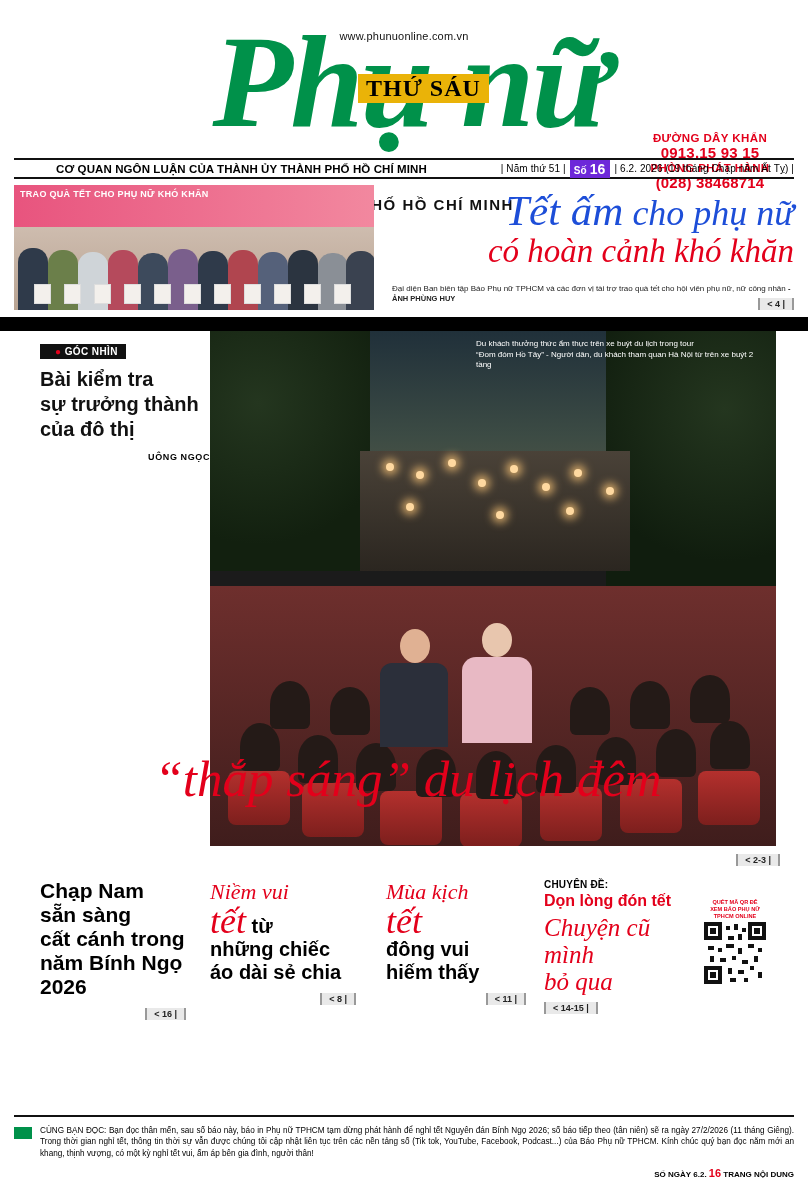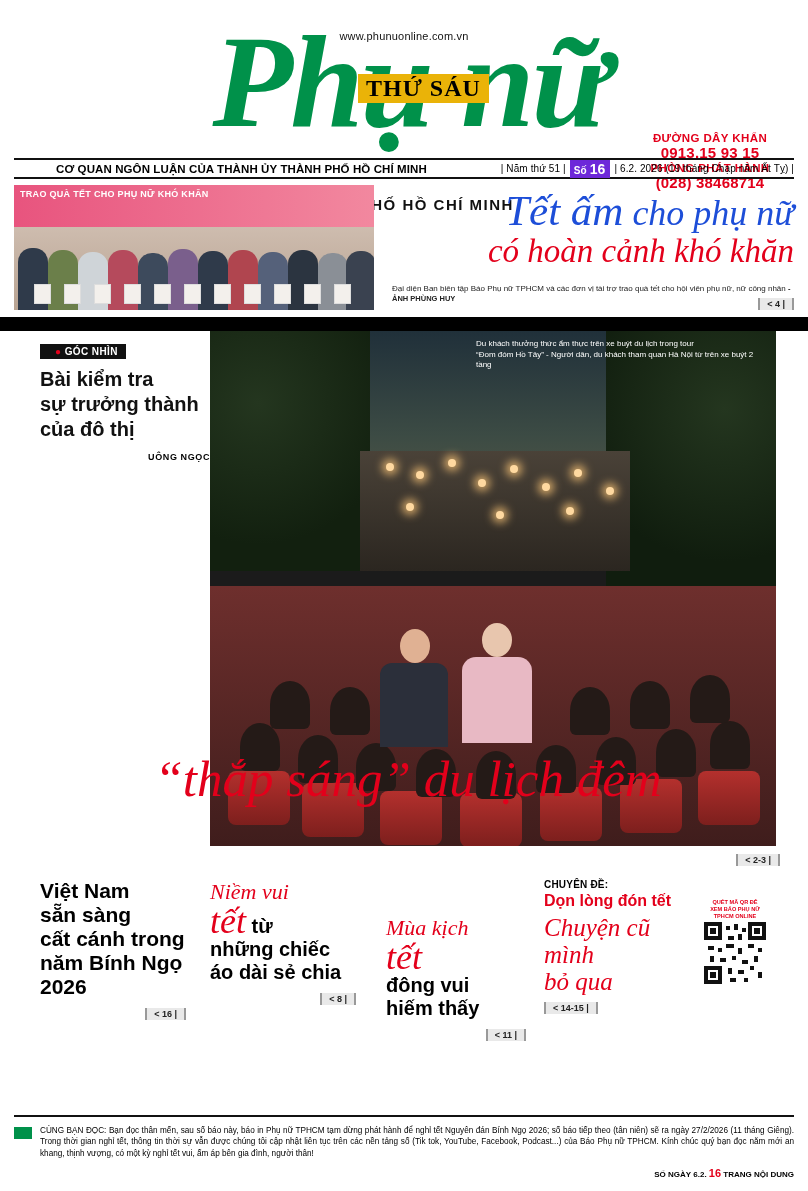--- a/index.html
+++ b/index.html
@@ -168,21 +168,21 @@
     font-family: "Liberation Serif", serif; font-style: italic;
   }
   .hero-title .l1 { font-size: 48px; line-height: 52px; letter-spacing: 1px; }
   .hero-title .l2 { font-size: 51px; line-height: 56px; }
 
   
   .teasers { position: absolute; left: 0; top: 548px; width: 100%; height: 145px; }
   .col { position: absolute; top: 0; }
   .c1 { left: 26px; width: 146px; }
   .c2 { left: 196px; width: 146px; }
-  .c3 { left: 372px; width: 140px; margin-top: 36px; }
+  .c3 { left: 372px; width: 140px; }
   .c4 { left: 530px; width: 225px; }
   .t-title-black { font-weight: bold; font-size: 21px; line-height: 24px; }
   .t-ital-red {
     font-family: "Liberation Serif", serif; font-style: italic; color: #e3001b;
     font-size: 22px; line-height: 25px;
   }
   .t-big-red {
     font-family: "Liberation Serif", serif; font-style: italic; color: #e3001b;
     font-size: 36px; line-height: 34px;
   }
@@ -373,21 +373,21 @@
     </div>
 
     <div style="position:absolute; right:14px; top:518px;">
       <span class="pagetag">&lt; 2-3 |</span>
     </div>
 
     <div class="teasers">
 
       <div class="col c1">
         <div class="t-title-black">
-          <div>Việt Nam</div>
+          <div>Chạp Nam</div>
           <div>sẵn sàng</div>
           <div>cất cánh trong</div>
           <div>năm Bính Ngọ</div>
           <div>2026</div>
         </div>
         <div class="tag-line">
           <span class="pagetag">&lt; 16 |</span>
         </div>
       </div>
 

